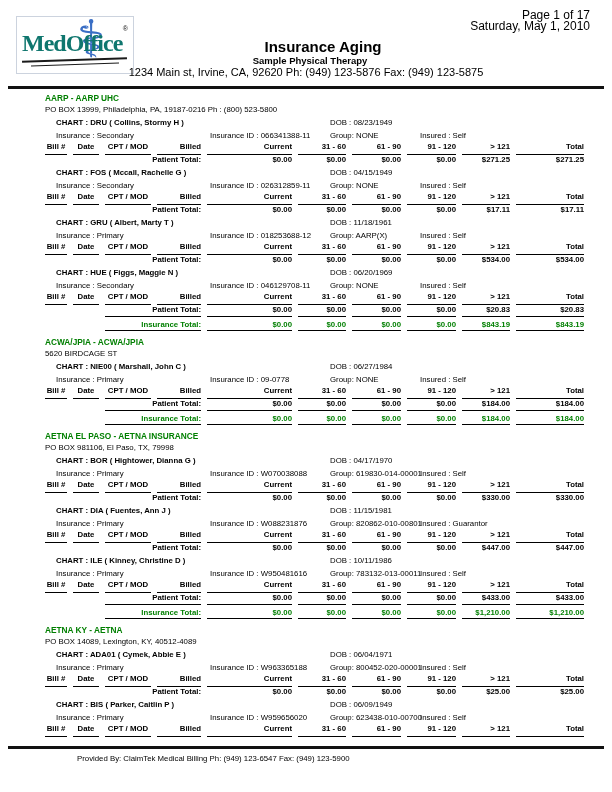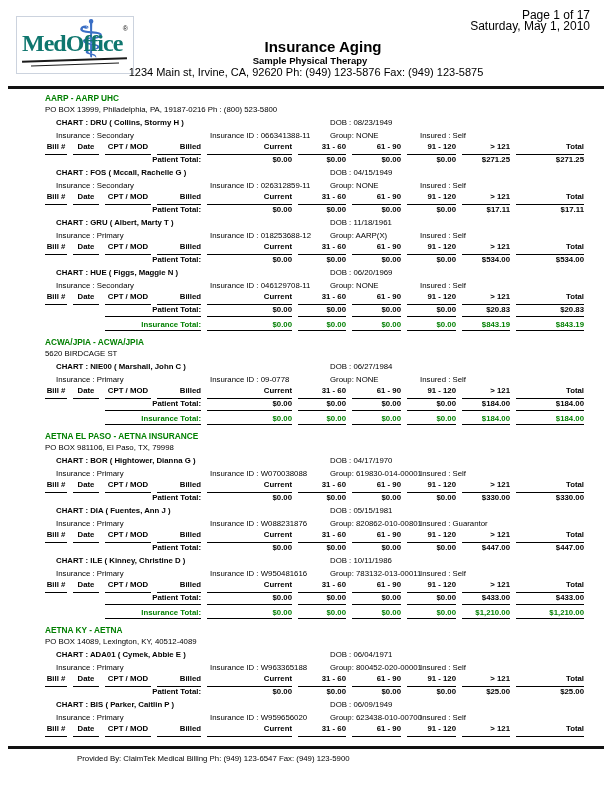--- a/index.html
+++ b/index.html
@@ -360,21 +360,21 @@
           <span class="mc">$0.00</span>
           <span class="mc">$0.00</span>
           <span class="mc">$0.00</span>
           <span class="mc">$330.00</span>
           <span class="mc">$330.00</span>
         </div>
       </div>
       <div class="chart">
         <div class="frow">
           <span class="b pos0">CHART : DIA ( Fuentes, Ann J )</span>
-          <span class="pos2">DOB : 05/15/1981</span>
+          <span class="pos2">DOB : 11/15/1981</span>
         </div>
         <div class="frow">
           <span class="pos0">Insurance : Primary</span>
           <span class="pos1">Insurance ID : W088231876</span>
           <span class="pos2">Group: 820862-010-00801</span>
           <span class="pos3">Insured : Guarantor</span>
         </div>
         <div class="cols hdr">
           <span class="l">Bill #</span>
           <span class="l">Date</span>

